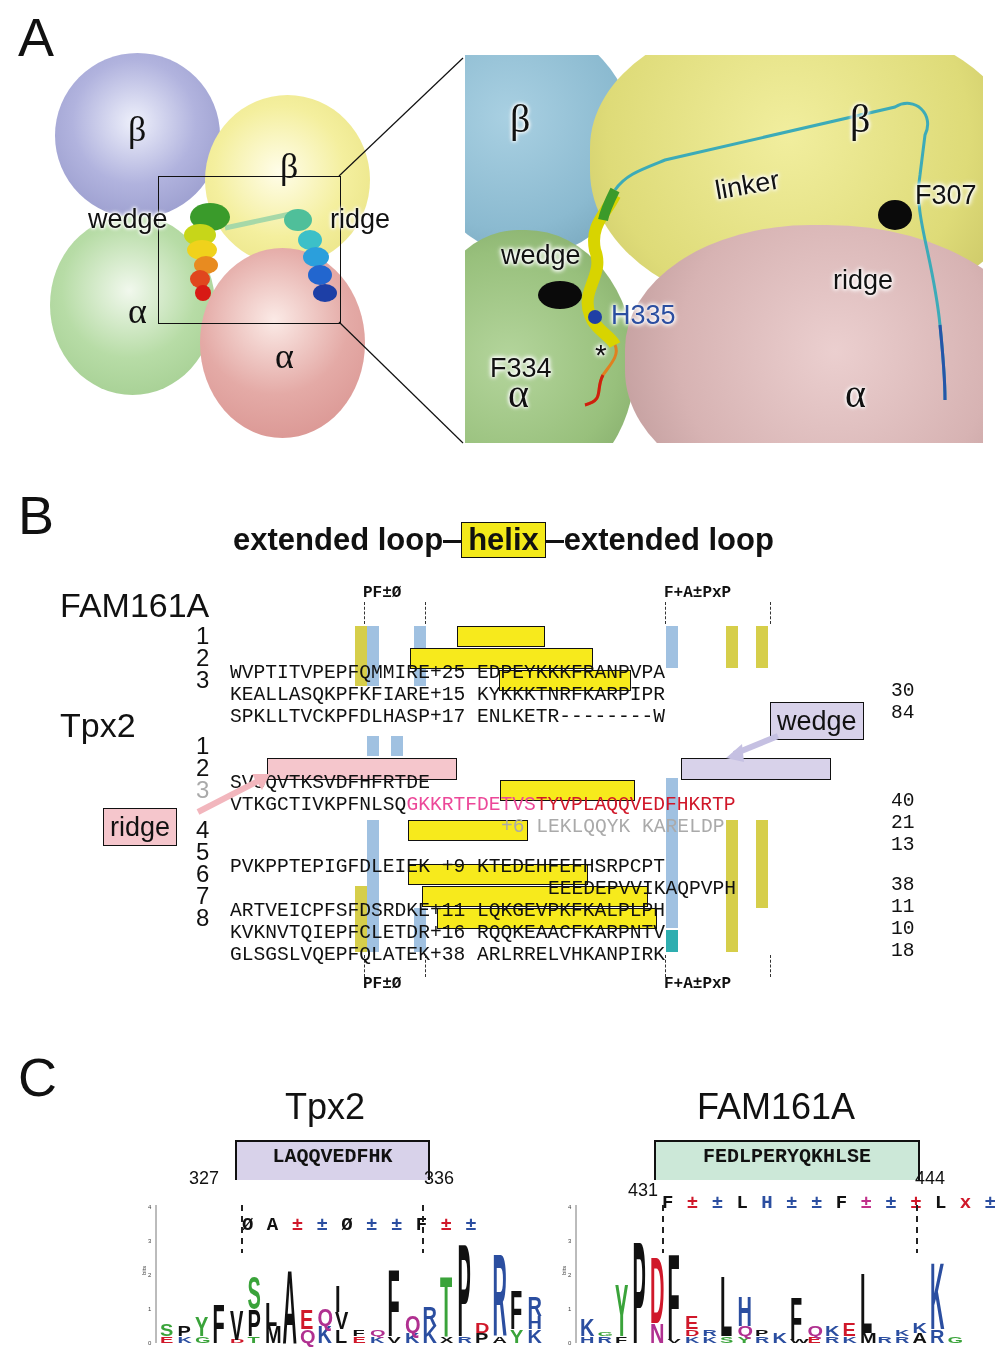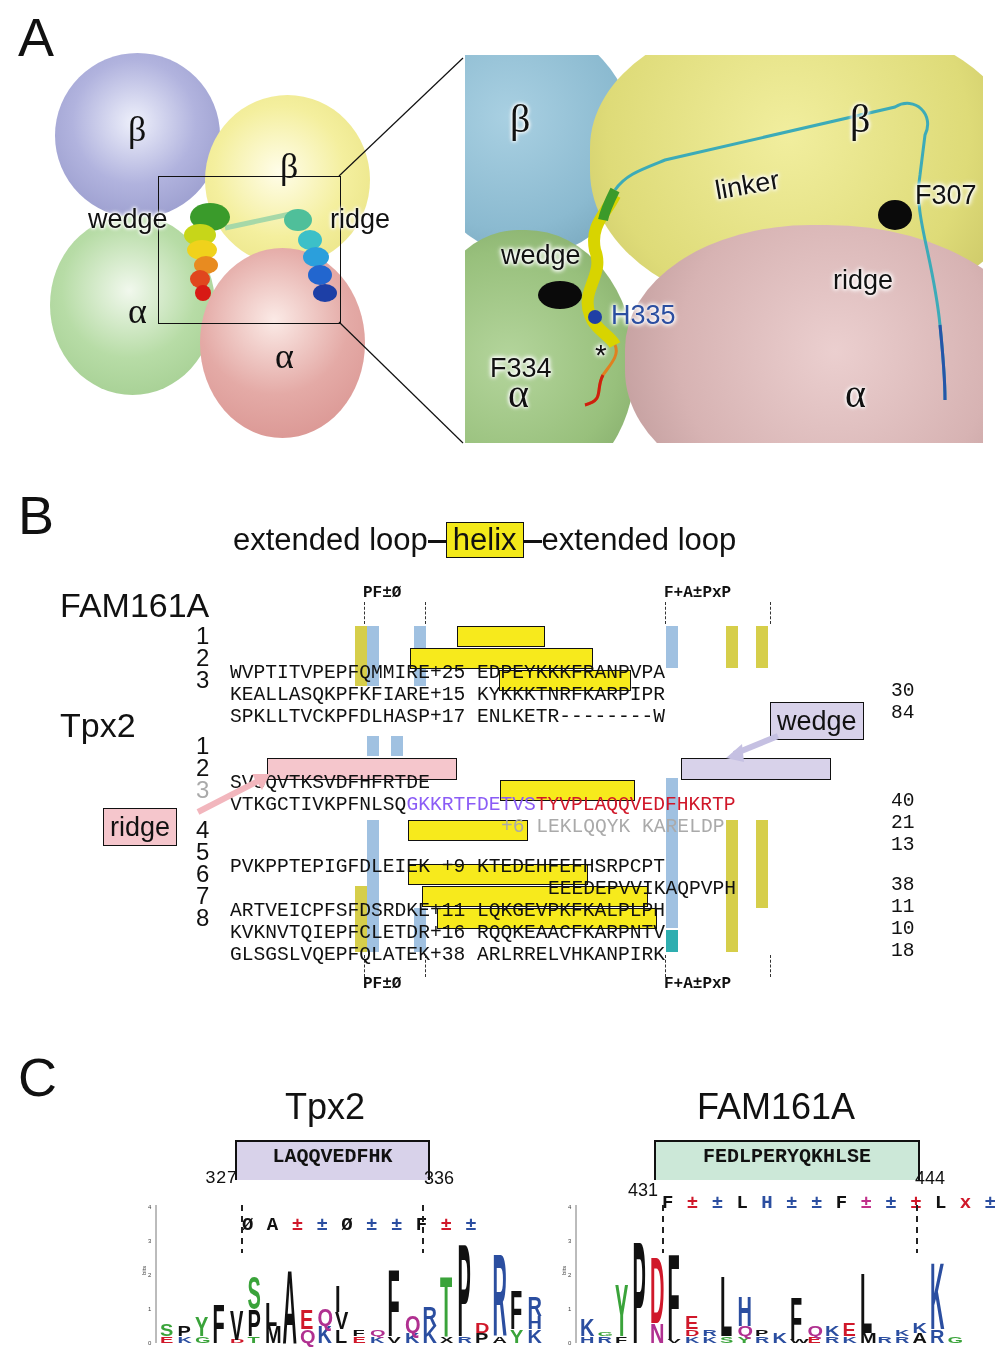--- a/index.html
+++ b/index.html
@@ -119,21 +119,21 @@
   <div class="slabel" style="left:36px; top:185px;">wedge</div>
   <div class="slabel" style="left:368px; top:210px;">ridge</div>
   <div class="slabel" style="left:450px; top:105px;margin-top:20px;">F307</div>
   <div class="slabel" style="left:25px; top:260px;margin-top:38px;">F334</div>
   <div class="slabel" style="left:146px; top:245px; color:#2b4ea0;">H335</div>
   <div class="slabel" style="left:130px; top:283px; font-size:30px;">*</div>
 </div>
 
 <div class="panel-letter" style="left:18px; top:484px;">B</div>
 
-<div class="schem" style="left:233px; top:522px;">
+<div class="schem" style="left:233px; top:522px;font-weight:bold;">
   <span>extended loop</span><span class="dash"></span><span class="helixbox">helix</span><span class="dash"></span><span>extended loop</span>
 </div>
 
 <div class="family" style="left:60px; top:586px;">FAM161A</div>
 <div class="family" style="left:60px; top:706px;">Tpx2</div>
 
 <div class="motif" style="left:363px; top:584px;">PF±Ø</div>
 <div class="motif" style="left:664px; top:584px;">F+A±PxP</div>
 <div class="motif" style="left:363px; top:975px;">PF±Ø</div>
 <div class="motif" style="left:664px; top:975px;">F+A±PxP</div>
@@ -190,21 +190,21 @@
   <span class="seq">SPKLLTVCKPFDLHASP+17 ENLKETR--------W</span>
 </div>
 
 <div class="row" style="top:736px;">
   <span class="rownum">1</span>
   <span class="seq">SVSQVTKSVDFHFRTDE</span>
   <span class="count">40</span>
 </div>
 <div class="row" style="top:758px;">
   <span class="rownum">2</span>
-  <span class="seq" id="tpx2-row2"><span style="color: rgb(17, 17, 17); width: auto;">VTKGCTIVKPFNLSQ</span><span style="color: #8b5cf6; width: auto;">GKKRTFDETVS</span><span style="color: rgb(208, 24, 42); width: auto;">TYVPLAQQVEDFHKRTP</span></span>
+  <span class="seq" id="tpx2-row2"><span style="color: rgb(17, 17, 17); width: auto;">VTKGCTIVKPFNLSQ</span><span style="color: #ec4899; width: auto;">GKKRTFDETVS</span><span style="color: rgb(208, 24, 42); width: auto;">TYVPLAQQVEDFHKRTP</span></span>
   <span class="count">21</span>
 </div>
 <div class="row" style="top:780px; color:#aaa;">
   <span class="rownum">3</span>
   <span class="seq" style="left:305px;">+6 LEKLQQYK KARELDP</span>
   <span class="count" style="color:#111;">13</span>
 </div>
 <div class="row" style="top:820px;">
   <span class="rownum">4</span>
   <span class="seq">PVKPPTEPIGFDLEIEK +9 KTEDEHFEFHSRPCPT</span>
@@ -238,21 +238,21 @@
 <div class="callout" style="left:103px; top:808px; background:#f5c6cc;">ridge</div>
 <svg class="abs" style="left:190px; top:768px;" width="90" height="50">
   <line x1="8" y1="44" x2="70" y2="12" stroke="#f2b6bd" stroke-width="6"></line>
   <polygon points="80,6 62,6 72,22" fill="#f2b6bd"></polygon>
 </svg>
 
 <div class="panel-letter" style="left:18px; top:1046px;">C</div>
 
 <div class="ctitle" style="left:285px; top:1086px;">Tpx2</div>
 <div class="seqbox" style="left:235px; top:1140px; width:195px; height:40px; background:#d8d2ea;">LAQQVEDFHK</div>
-<div class="resnum" style="left:205px; top:1168px;font-family:Liberation Mono, monospace;">327</div>
+<div class="resnum" style="left:189px; top:1168px;">327</div>
 <div class="resnum" style="left:424px; top:1168px;">336</div>
 <div class="pattern" style="left:242px; top:1192px;margin-top:22px;" id="pat-tpx2"><span>Ø </span><span>A </span><span class="r">± </span><span class="b">± </span><span>Ø </span><span class="b">± </span><span class="b">± </span><span>F </span><span class="r">± </span><span class="b">± </span></div>
 
 <div class="ctitle" style="left:697px; top:1086px;">FAM161A</div>
 <div class="seqbox" style="left:654px; top:1140px; width:266px; height:40px; background:#cce8d8;">FEDLPERYQKHLSE</div>
 <div class="resnum" style="left:628px; top:1180px;">431</div>
 <div class="resnum" style="left:915px; top:1168px;">444</div>
 <div class="pattern" style="left:662px; top:1192px;" id="pat-fam"><span>F </span><span class="r">± </span><span class="b">± </span><span>L </span><span class="hb">H </span><span class="b">± </span><span class="b">± </span><span>F </span><span class="m">± </span><span class="b">± </span><span class="r">± </span><span>L </span><span class="r">x </span><span class="b">± </span></div>
 
 <svg class="logo" style="left:140px; top:1205px;" width="420" height="152" id="logo-tpx2">

